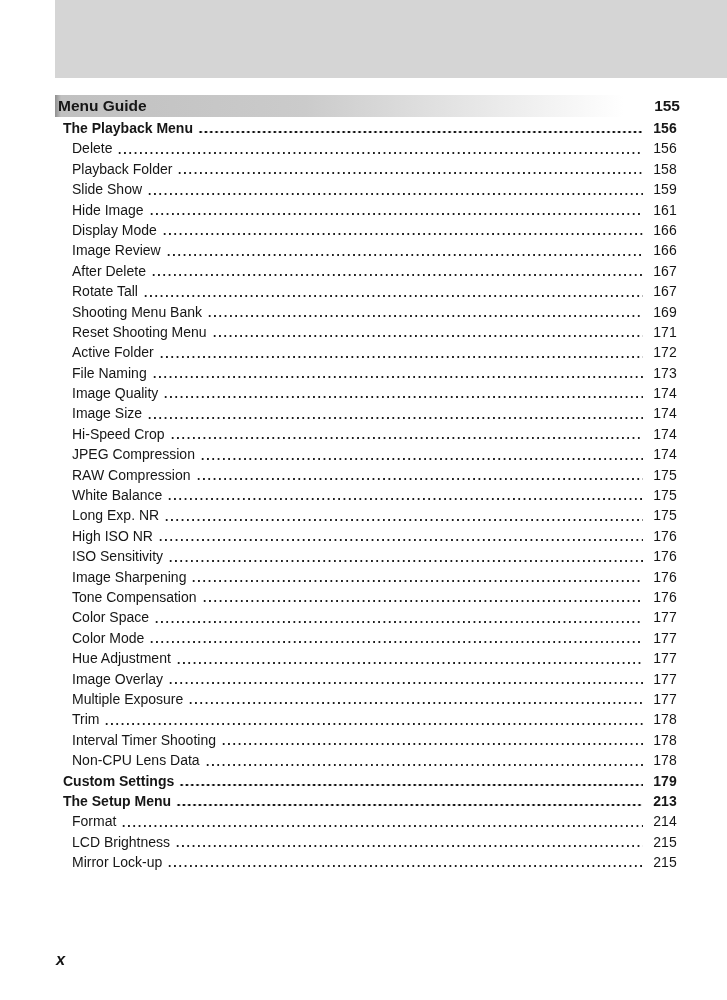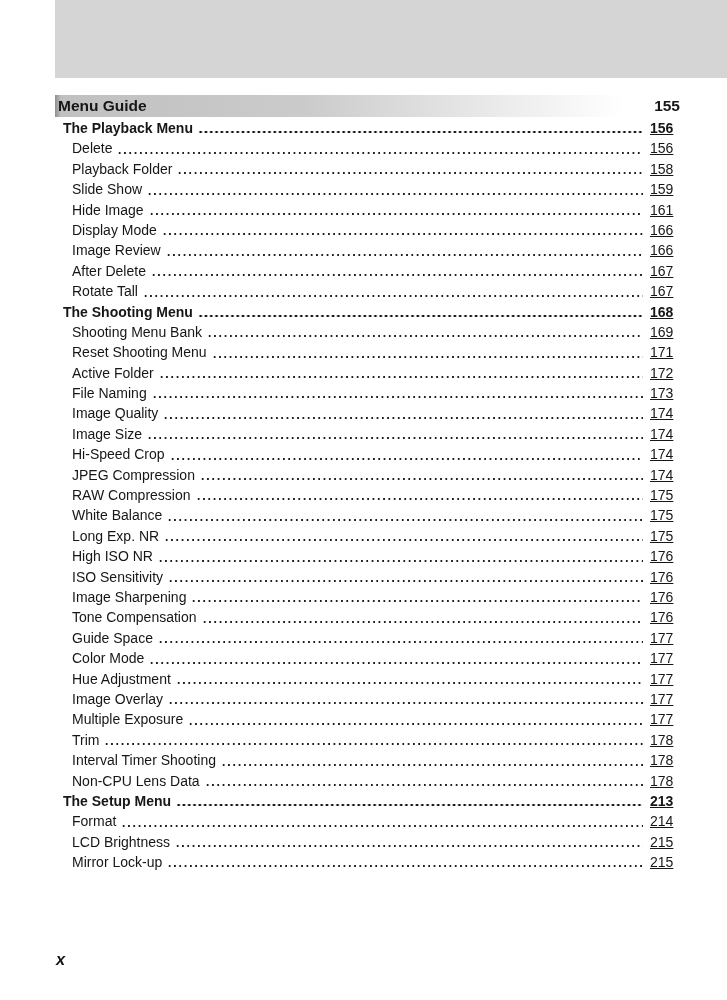--- a/index.html
+++ b/index.html
@@ -73,23 +73,22 @@
     background-image: radial-gradient(circle, #1d1d1d 1.02px, rgba(0,0,0,0) 1.35px);
     background-size: 5.3px 4px;
     background-repeat: repeat-x;
     background-position: left center;
   }
   .row.bold .leader {
     background-image: radial-gradient(circle, #101010 1.22px, rgba(0,0,0,0) 1.55px);
   }
   .pagenum {
     min-width: 30px;
-    text-align: left;
+    text-align: center;
     white-space: nowrap;
-    text-decoration: underline;
   }
   .folio {
     position: absolute;
     left: 56px;
     top: 950px;
     font-style: italic;
     font-weight: 600;
     font-size: 16.5px;
   }
 </style>
@@ -143,139 +142,139 @@
         <div class="row">
           <span class="label">After Delete</span>
           <span class="leader"></span>
           <span class="pagenum">167</span>
         </div>
         <div class="row">
           <span class="label">Rotate Tall</span>
           <span class="leader"></span>
           <span class="pagenum">167</span>
         </div>
+        <div class="row">
+          <span class="label">Shooting Menu Bank</span>
+          <span class="leader"></span>
+          <span class="pagenum">169</span>
+        </div>
+        <div class="row">
+          <span class="label">Reset Shooting Menu</span>
+          <span class="leader"></span>
+          <span class="pagenum">171</span>
+        </div>
+        <div class="row">
+          <span class="label">Active Folder</span>
+          <span class="leader"></span>
+          <span class="pagenum">172</span>
+        </div>
+        <div class="row">
+          <span class="label">File Naming</span>
+          <span class="leader"></span>
+          <span class="pagenum">173</span>
+        </div>
+        <div class="row">
+          <span class="label">Image Quality</span>
+          <span class="leader"></span>
+          <span class="pagenum">174</span>
+        </div>
+        <div class="row">
+          <span class="label">Image Size</span>
+          <span class="leader"></span>
+          <span class="pagenum">174</span>
+        </div>
+        <div class="row">
+          <span class="label">Hi-Speed Crop</span>
+          <span class="leader"></span>
+          <span class="pagenum">174</span>
+        </div>
+        <div class="row">
+          <span class="label">JPEG Compression</span>
+          <span class="leader"></span>
+          <span class="pagenum">174</span>
+        </div>
+        <div class="row">
+          <span class="label">RAW Compression</span>
+          <span class="leader"></span>
+          <span class="pagenum">175</span>
+        </div>
+        <div class="row">
+          <span class="label">White Balance</span>
+          <span class="leader"></span>
+          <span class="pagenum">175</span>
+        </div>
+        <div class="row">
+          <span class="label">Long Exp. NR</span>
+          <span class="leader"></span>
+          <span class="pagenum">175</span>
+        </div>
+        <div class="row">
+          <span class="label">High ISO NR</span>
+          <span class="leader"></span>
+          <span class="pagenum">176</span>
+        </div>
+        <div class="row">
+          <span class="label">ISO Sensitivity</span>
+          <span class="leader"></span>
+          <span class="pagenum">176</span>
+        </div>
+        <div class="row">
+          <span class="label">Image Sharpening</span>
+          <span class="leader"></span>
+          <span class="pagenum">176</span>
+        </div>
+        <div class="row">
+          <span class="label">Tone Compensation</span>
+          <span class="leader"></span>
+          <span class="pagenum">176</span>
+        </div>
+        <div class="row">
+          <span class="label">Color Space</span>
+          <span class="leader"></span>
+          <span class="pagenum">177</span>
+        </div>
+        <div class="row">
+          <span class="label">Color Mode</span>
+          <span class="leader"></span>
+          <span class="pagenum">177</span>
+        </div>
+        <div class="row">
+          <span class="label">Hue Adjustment</span>
+          <span class="leader"></span>
+          <span class="pagenum">177</span>
+        </div>
+        <div class="row">
+          <span class="label">Image Overlay</span>
+          <span class="leader"></span>
+          <span class="pagenum">177</span>
+        </div>
+        <div class="row">
+          <span class="label">Multiple Exposure</span>
+          <span class="leader"></span>
+          <span class="pagenum">177</span>
+        </div>
+        <div class="row">
+          <span class="label">Trim</span>
+          <span class="leader"></span>
+          <span class="pagenum">178</span>
+        </div>
+        <div class="row">
+          <span class="label">Interval Timer Shooting</span>
+          <span class="leader"></span>
+          <span class="pagenum">178</span>
+        </div>
+        <div class="row">
+          <span class="label">Non-CPU Lens Data</span>
+          <span class="leader"></span>
+          <span class="pagenum">178</span>
+        </div>
         <div class="row bold">
-          <span class="label">The Shooting Menu</span>
-          <span class="leader"></span>
-          <span class="pagenum">168</span>
-        </div>
-        <div class="row">
-          <span class="label">Shooting Menu Bank</span>
-          <span class="leader"></span>
-          <span class="pagenum">169</span>
-        </div>
-        <div class="row">
-          <span class="label">Reset Shooting Menu</span>
-          <span class="leader"></span>
-          <span class="pagenum">171</span>
-        </div>
-        <div class="row">
-          <span class="label">Active Folder</span>
-          <span class="leader"></span>
-          <span class="pagenum">172</span>
-        </div>
-        <div class="row">
-          <span class="label">File Naming</span>
-          <span class="leader"></span>
-          <span class="pagenum">173</span>
-        </div>
-        <div class="row">
-          <span class="label">Image Quality</span>
-          <span class="leader"></span>
-          <span class="pagenum">174</span>
-        </div>
-        <div class="row">
-          <span class="label">Image Size</span>
-          <span class="leader"></span>
-          <span class="pagenum">174</span>
-        </div>
-        <div class="row">
-          <span class="label">Hi-Speed Crop</span>
-          <span class="leader"></span>
-          <span class="pagenum">174</span>
-        </div>
-        <div class="row">
-          <span class="label">JPEG Compression</span>
-          <span class="leader"></span>
-          <span class="pagenum">174</span>
-        </div>
-        <div class="row">
-          <span class="label">RAW Compression</span>
-          <span class="leader"></span>
-          <span class="pagenum">175</span>
-        </div>
-        <div class="row">
-          <span class="label">White Balance</span>
-          <span class="leader"></span>
-          <span class="pagenum">175</span>
-        </div>
-        <div class="row">
-          <span class="label">Long Exp. NR</span>
-          <span class="leader"></span>
-          <span class="pagenum">175</span>
-        </div>
-        <div class="row">
-          <span class="label">High ISO NR</span>
-          <span class="leader"></span>
-          <span class="pagenum">176</span>
-        </div>
-        <div class="row">
-          <span class="label">ISO Sensitivity</span>
-          <span class="leader"></span>
-          <span class="pagenum">176</span>
-        </div>
-        <div class="row">
-          <span class="label">Image Sharpening</span>
-          <span class="leader"></span>
-          <span class="pagenum">176</span>
-        </div>
-        <div class="row">
-          <span class="label">Tone Compensation</span>
-          <span class="leader"></span>
-          <span class="pagenum">176</span>
-        </div>
-        <div class="row">
-          <span class="label">Guide Space</span>
-          <span class="leader"></span>
-          <span class="pagenum">177</span>
-        </div>
-        <div class="row">
-          <span class="label">Color Mode</span>
-          <span class="leader"></span>
-          <span class="pagenum">177</span>
-        </div>
-        <div class="row">
-          <span class="label">Hue Adjustment</span>
-          <span class="leader"></span>
-          <span class="pagenum">177</span>
-        </div>
-        <div class="row">
-          <span class="label">Image Overlay</span>
-          <span class="leader"></span>
-          <span class="pagenum">177</span>
-        </div>
-        <div class="row">
-          <span class="label">Multiple Exposure</span>
-          <span class="leader"></span>
-          <span class="pagenum">177</span>
-        </div>
-        <div class="row">
-          <span class="label">Trim</span>
-          <span class="leader"></span>
-          <span class="pagenum">178</span>
-        </div>
-        <div class="row">
-          <span class="label">Interval Timer Shooting</span>
-          <span class="leader"></span>
-          <span class="pagenum">178</span>
-        </div>
-        <div class="row">
-          <span class="label">Non-CPU Lens Data</span>
-          <span class="leader"></span>
-          <span class="pagenum">178</span>
+          <span class="label">Custom Settings</span>
+          <span class="leader"></span>
+          <span class="pagenum">179</span>
         </div>
         <div class="row bold">
           <span class="label">The Setup Menu</span>
           <span class="leader"></span>
           <span class="pagenum">213</span>
         </div>
         <div class="row">
           <span class="label">Format</span>
           <span class="leader"></span>
           <span class="pagenum">214</span>

